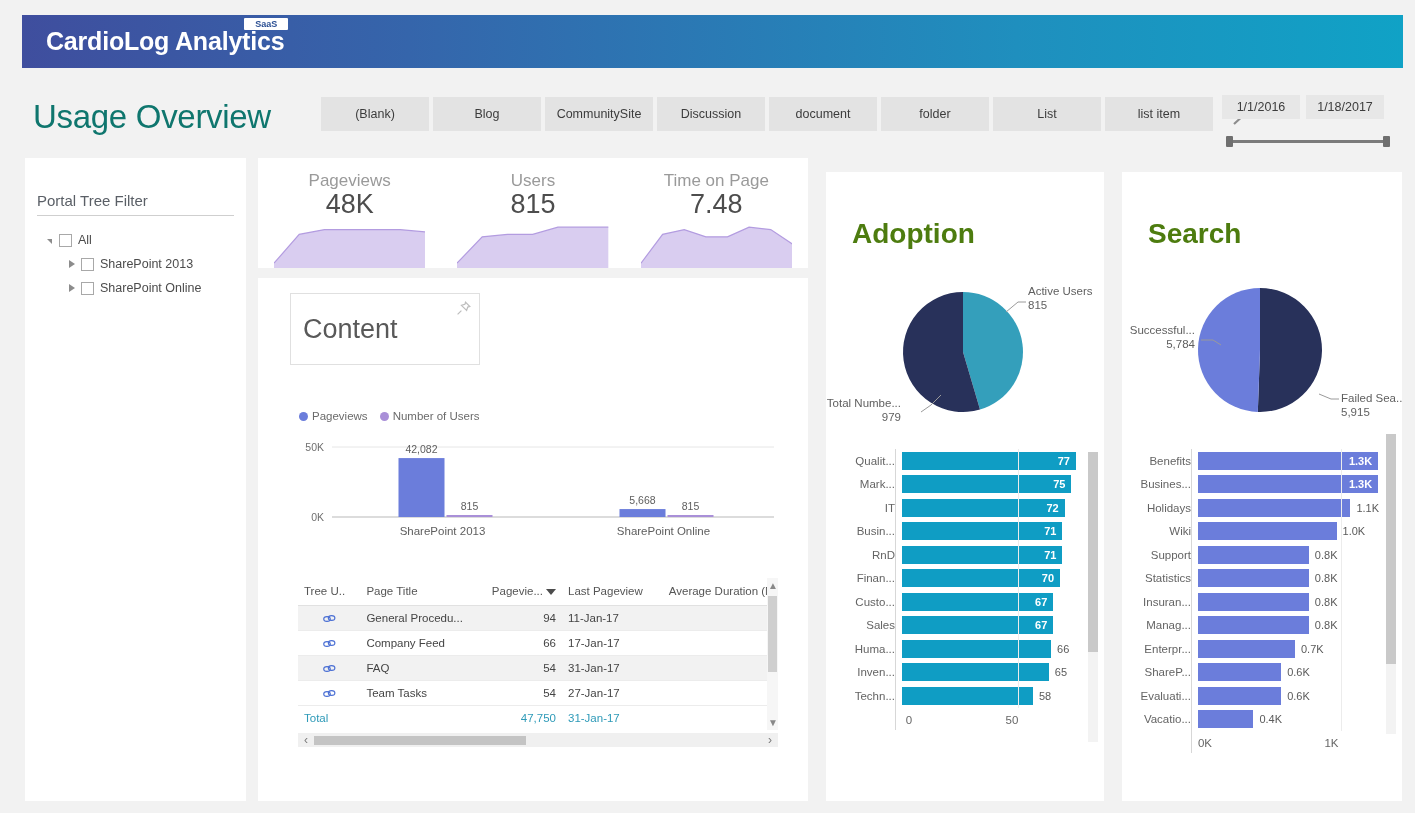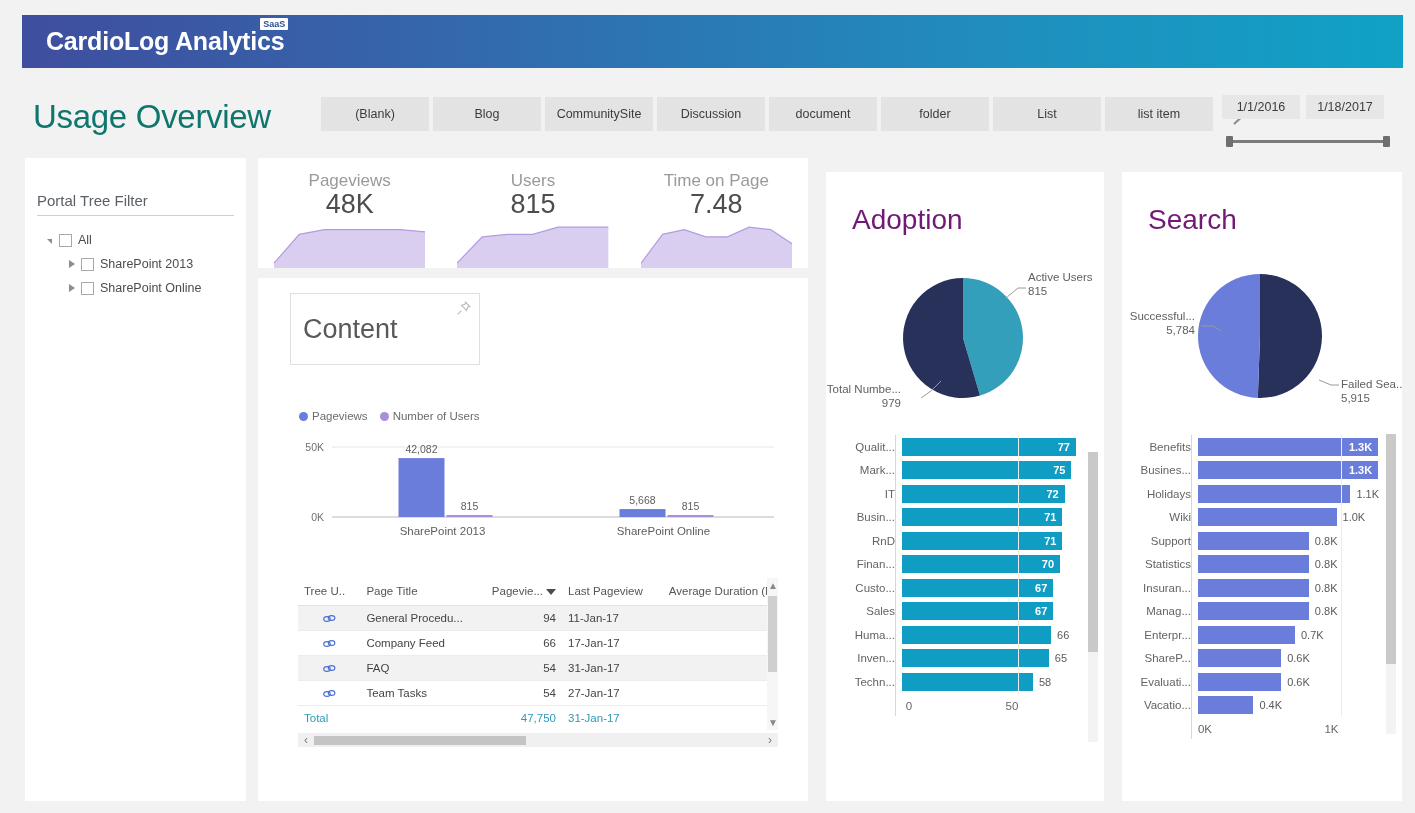--- a/index.html
+++ b/index.html
@@ -24,21 +24,21 @@
     font-size: 25px;
     font-weight: bold;
     letter-spacing: -0.2px;
     position: relative;
     white-space: nowrap;
   }
   .saas-badge {
     position: absolute; right: -4px; top: -9px;
     background: #ffffff; color: #2b4f93;
     font-size: 9px; font-weight: bold;
-    padding: 1px 3px; border-radius: 1px;
+    padding: 1px 11px; border-radius: 1px;
     letter-spacing: 0;
   }
 
   
   .page-title {
     position: absolute; left: 33px; top: 98px;
     font-size: 33px; color: #0f766e; font-weight: normal;
     letter-spacing: -0.3px;
   }
 
@@ -202,22 +202,22 @@
     position: absolute; right: 0; top: 0; width: 11px; height: 100%;
     background: #f6f6f6;
   }
   .vscroll-thumb { position: absolute; top: 18px; left: 1px; width: 9px; height: 76px; background: #cfcfcf; }
   .vs-arrow { position: absolute; left: 1px; font-size: 10px; color: #888; text-align: center; width: 9px; }
 
   
   #adoption-card { left: 826px; top: 172px; width: 278px; height: 629px; }
   #search-card  { left: 1122px; top: 172px; width: 280px; height: 629px; }
   .panel-title {
-    font-size: 28px; color: #701a75; font-weight: normal;
-    margin: 32px 0 0 26px;
+    font-size: 28px; color: #4d7c0f; font-weight: bold;
+    margin: 46px 0 0 26px;
   }
   .pie-area { position: relative; height: 175px; margin-top: 12px; }
   .hbar-area { position: relative; margin-top: 12px; padding: 0 10px 0 14px; }
   .hbar-row { display: flex; align-items: center; height: 23.5px; }
   .hbar-label {
     width: 62px; text-align: right; font-size: 11.5px;
     color: #646464; padding-right: 7px; flex: none;
     white-space: nowrap; overflow: hidden;
   }
   .hbar-track { flex: 1; position: relative; height: 100%; display: flex; align-items: center; }

